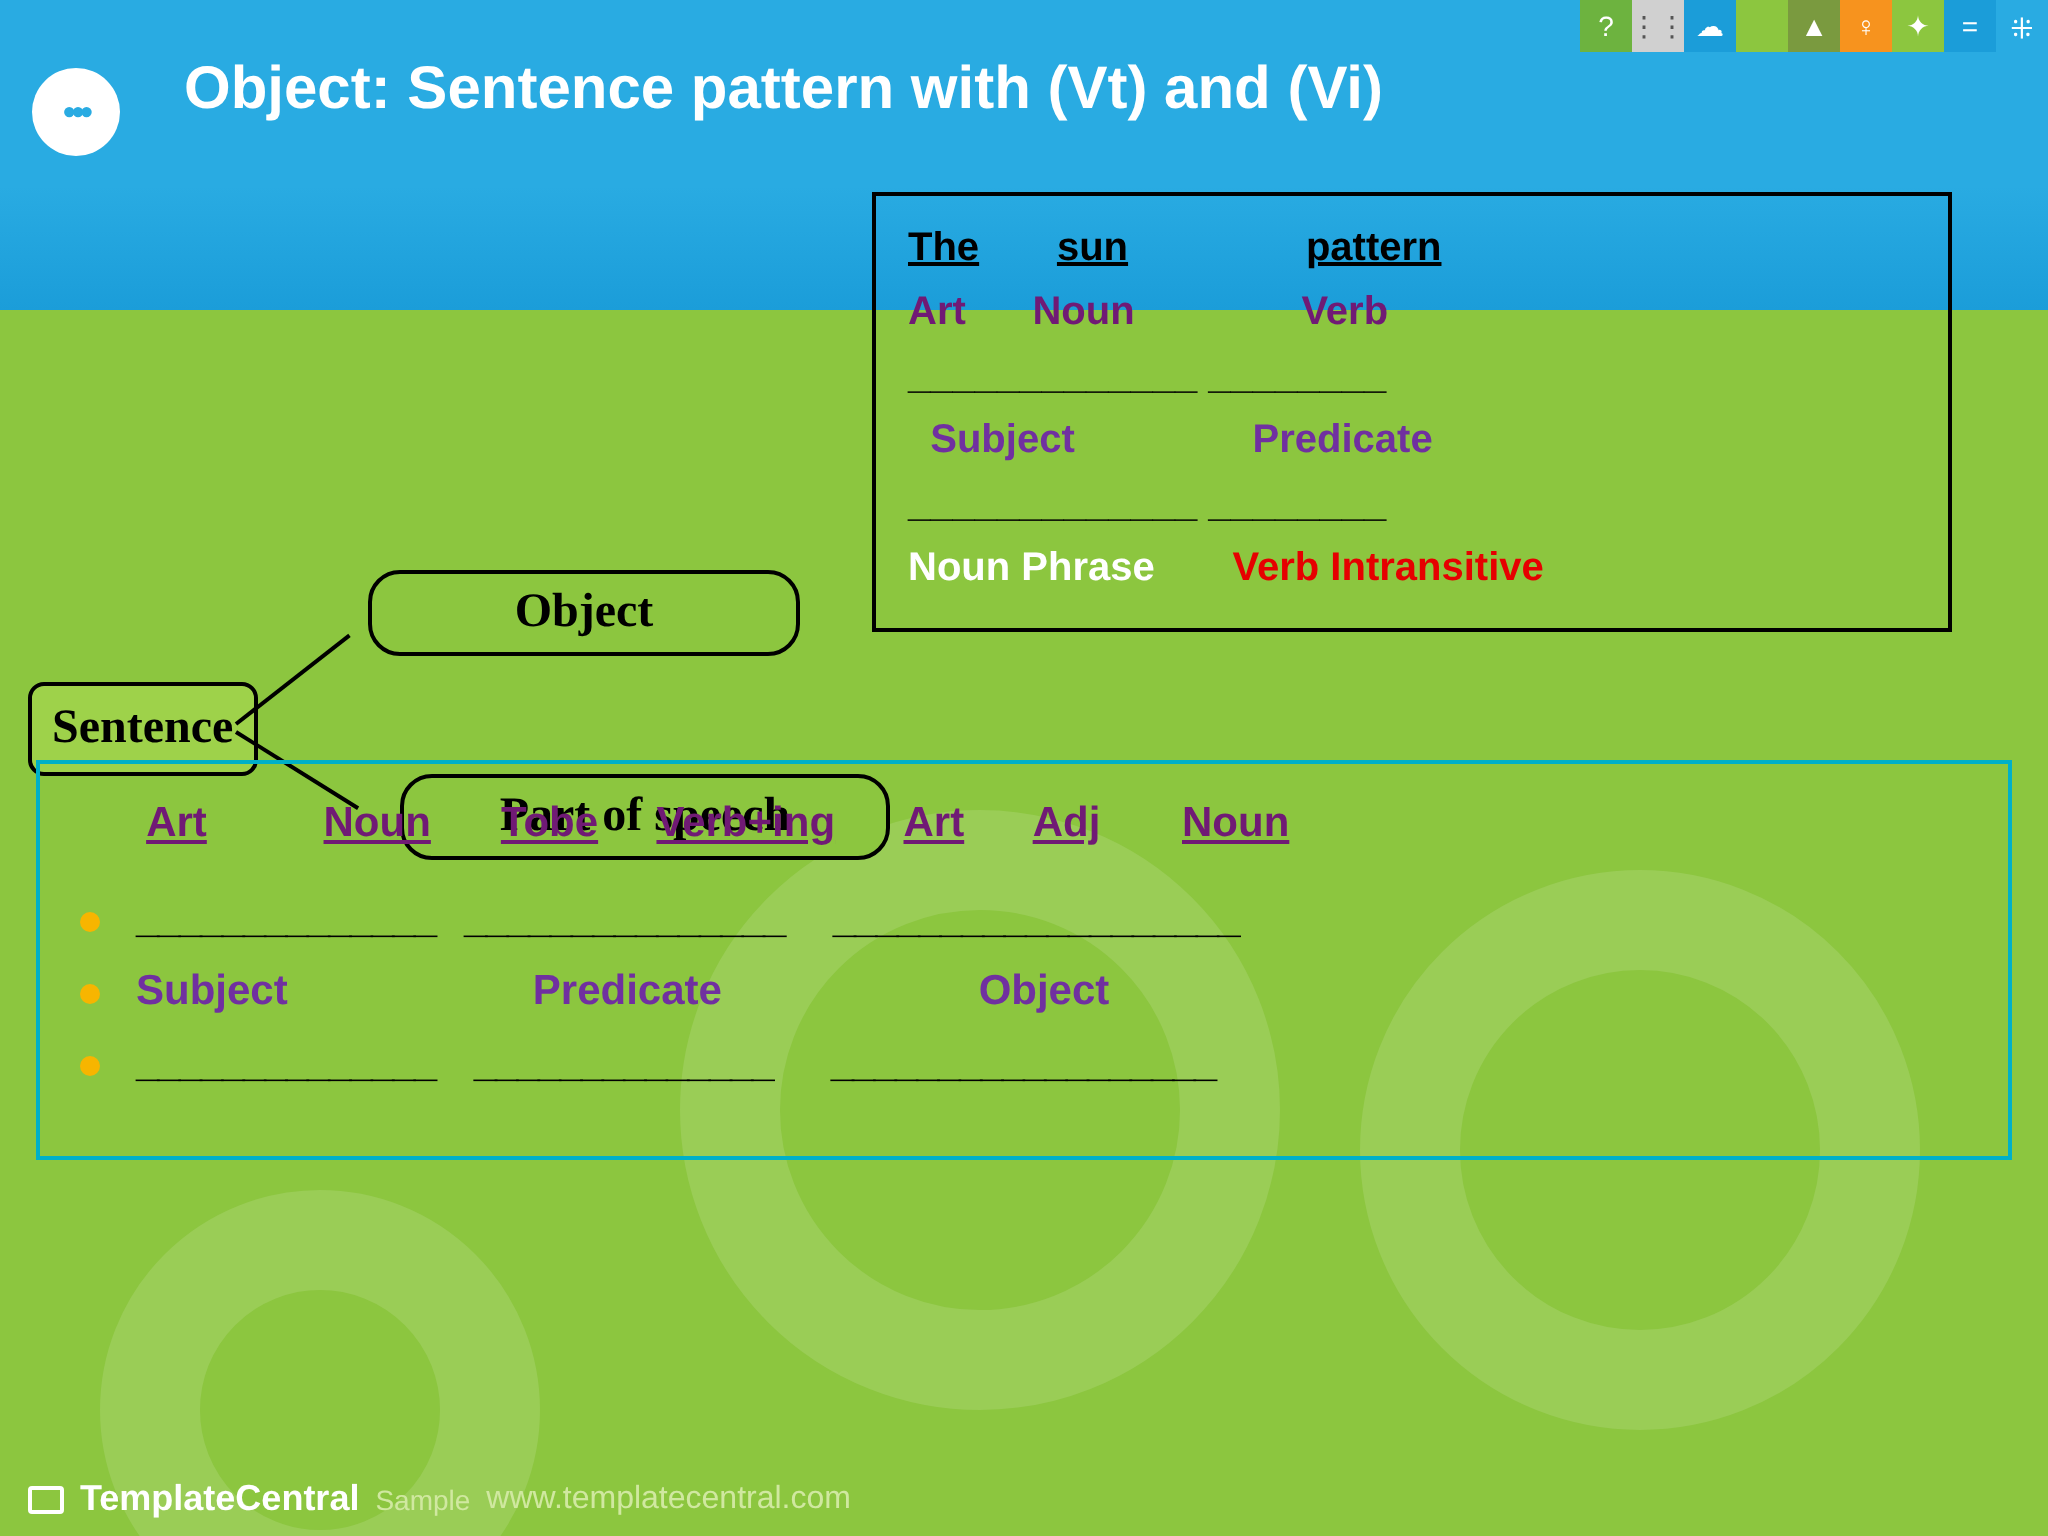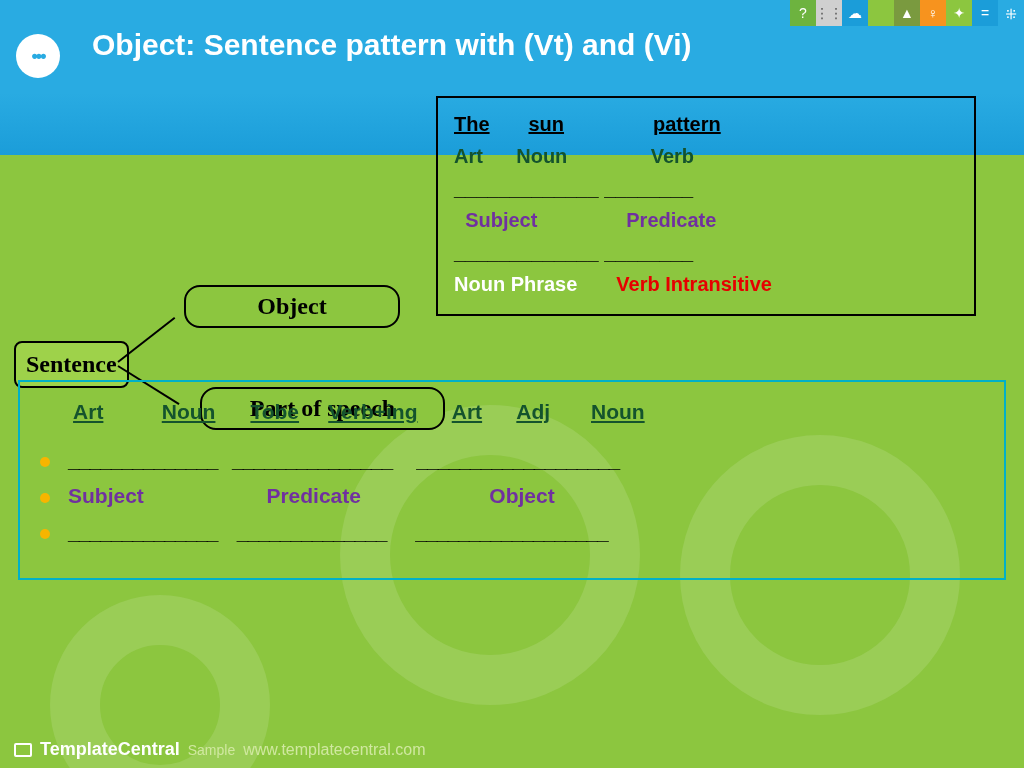--- a/index.html
+++ b/index.html
@@ -28,21 +28,21 @@
 .box { border: 2px solid black; border-radius: 16px; background: #8CC63F; font-family: 'Times New Roman', serif; font-size: 24px; font-weight: bold; text-align: center; padding: 6px 14px; position: absolute; }
 .box-sentence { left: 14px; top: 186px; border-radius: 8px; padding: 8px 10px; background: #9ED24A; }
 .box-object { left: 184px; top: 130px; width: 216px; }
 .box-pos { left: 200px; top: 232px; width: 245px; }
 .arrow-line { position: absolute; background: black; height: 2px; transform-origin: left center; }
 
 
 .ex1 { position: absolute; left: 436px; top: 96px; width: 540px; border: 2px solid black; padding: 10px 16px 14px 16px; z-index: 3; font-family: Verdana, Arial, sans-serif; font-weight: bold; font-size: 20px; line-height: 1.6; }
 .ex1 .row { display: flex; gap: 0; }
 .ex1 .cell { white-space: pre; }
-.black { color: black; } .yellow { color: #14532d; } .purple { color: #7030A0; } .white { color: white; } .red { color: #E60000; }
+.black { color: black; } .yellow { color: #701a75; } .purple { color: #7030A0; } .white { color: white; } .red { color: #E60000; }
 .ul { text-decoration: underline; }
 
 
 .ex2 { position: absolute; left: 18px; top: 380px; width: 988px; border: 2px solid #00B0C8; padding: 18px 20px 22px 20px; z-index: 3; font-family: Verdana, Arial, sans-serif; font-weight: bold; font-size: 21px; }
 .ex2 .line { display: flex; align-items: baseline; margin-bottom: 24px; }
 .bullet { width: 10px; height: 10px; background: #F7B500; border-radius: 50%; margin-right: 18px; flex-shrink: 0; margin-top: 8px; }
 .ex2 .content { flex: 1; white-space: pre; }
 .blankline { color: black; letter-spacing: -1px; }
 
 

